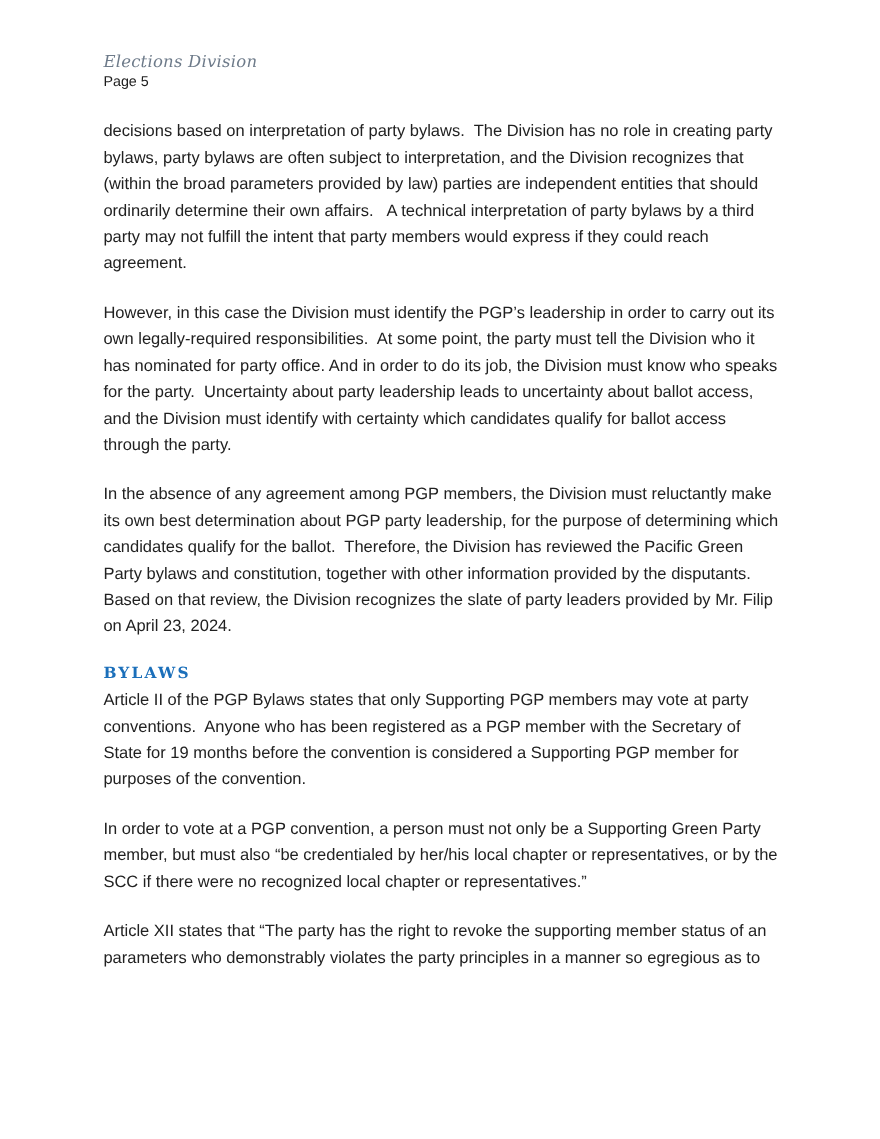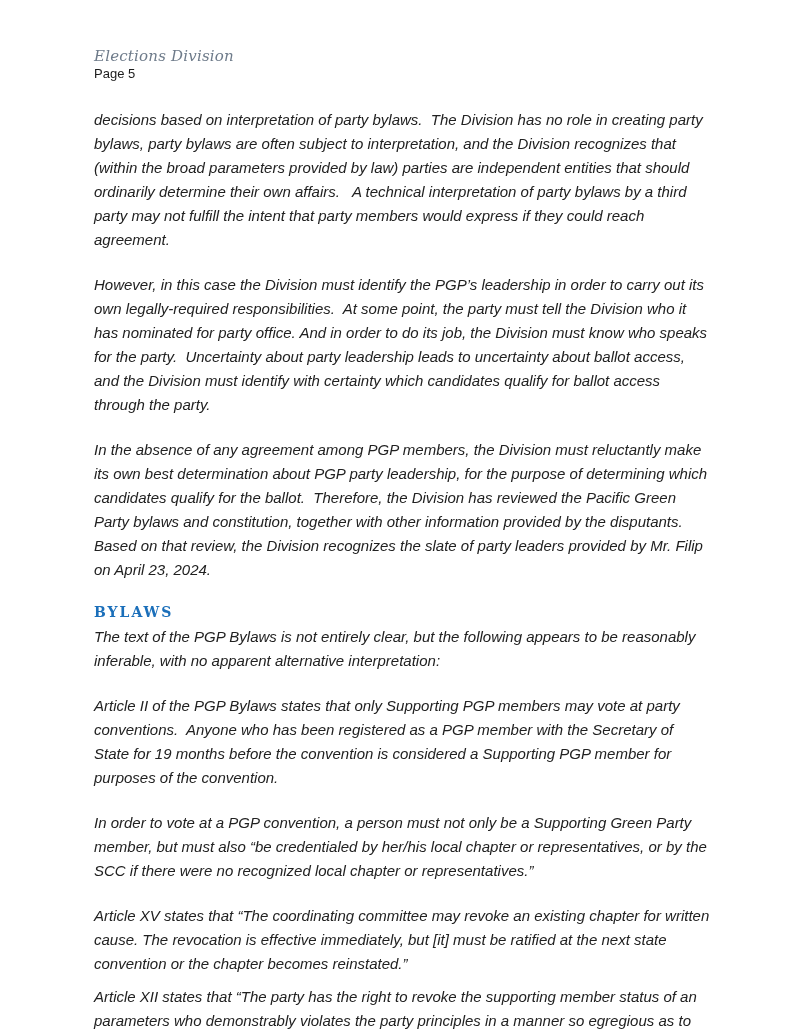--- a/index.html
+++ b/index.html
@@ -37,21 +37,20 @@
     line-height: 16px;
     color: #1c1c1c;
     margin-top: 1px;
   }
   .doc-body p {
     margin: 0 0 21px 0;
     font-size: 15px;
     line-height: 24px;
     color: #212121;
     white-space: pre-wrap;
-    font-style: italic;
   }
   .doc-body p.tight {
     margin-bottom: 9px;
   }
   .section-heading {
     font-family: "DejaVu Serif", "Liberation Serif", serif;
     font-weight: bold;
     font-size: 14px;
     line-height: 18px;
     letter-spacing: 2px;
@@ -71,24 +70,22 @@
 
   <div class="doc-body">
     <p>decisions based on interpretation of party bylaws.  The Division has no role in creating party bylaws, party bylaws are often subject to interpretation, and the Division recognizes that (within the broad parameters provided by law) parties are independent entities that should ordinarily determine their own affairs.   A technical interpretation of party bylaws by a third party may not fulfill the intent that party members would express if they could reach agreement.</p>
 
     <p>However, in this case the Division must identify the PGP’s leadership in order to carry out its own legally-required responsibilities.  At some point, the party must tell the Division who it has nominated for party office. And in order to do its job, the Division must know who speaks for the party.  Uncertainty about party leadership leads to uncertainty about ballot access, and the Division must identify with certainty which candidates qualify for ballot access through the party.</p>
 
     <p>In the absence of any agreement among PGP members, the Division must reluctantly make its own best determination about PGP party leadership, for the purpose of determining which candidates qualify for the ballot.  Therefore, the Division has reviewed the Pacific Green Party bylaws and constitution, together with other information provided by the disputants.  Based on that review, the Division recognizes the slate of party leaders provided by Mr. Filip on April 23, 2024.</p>
 
     <h2 class="section-heading">BYLAWS</h2>
 
-    <p>The text of the PGP Bylaws is not entirely clear, but the following appears to be reasonably inferable, with no apparent alternative interpretation:</p>
 
     <p>Article II of the PGP Bylaws states that only Supporting PGP members may vote at party conventions.  Anyone who has been registered as a PGP member with the Secretary of State for 19 months before the convention is considered a Supporting PGP member for purposes of the convention.</p>
 
     <p>In order to vote at a PGP convention, a person must not only be a Supporting Green Party member, but must also “be credentialed by her/his local chapter or representatives, or by the SCC if there were no recognized local chapter or representatives.”</p>
 
-    <p class="tight">Article XV states that “The coordinating committee may revoke an existing chapter for written cause. The revocation is effective immediately, but [it] must be ratified at the next state convention or the chapter becomes reinstated.”</p>
 
     <p>Article XII states that “The party has the right to revoke the supporting member status of an parameters who demonstrably violates the party principles in a manner so egregious as to</p>
   </div>
 
 </div>
 
 </body></html>

